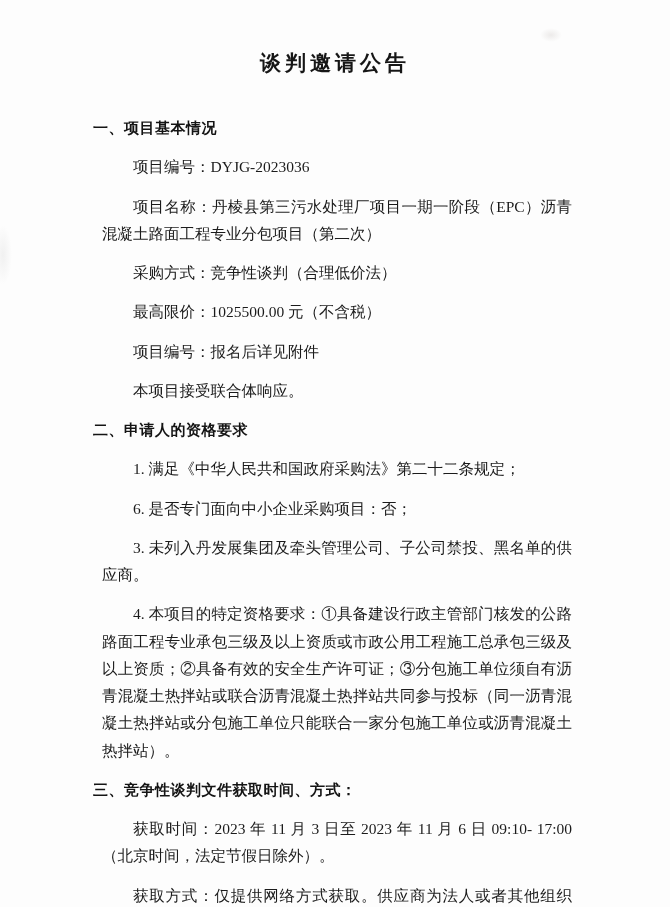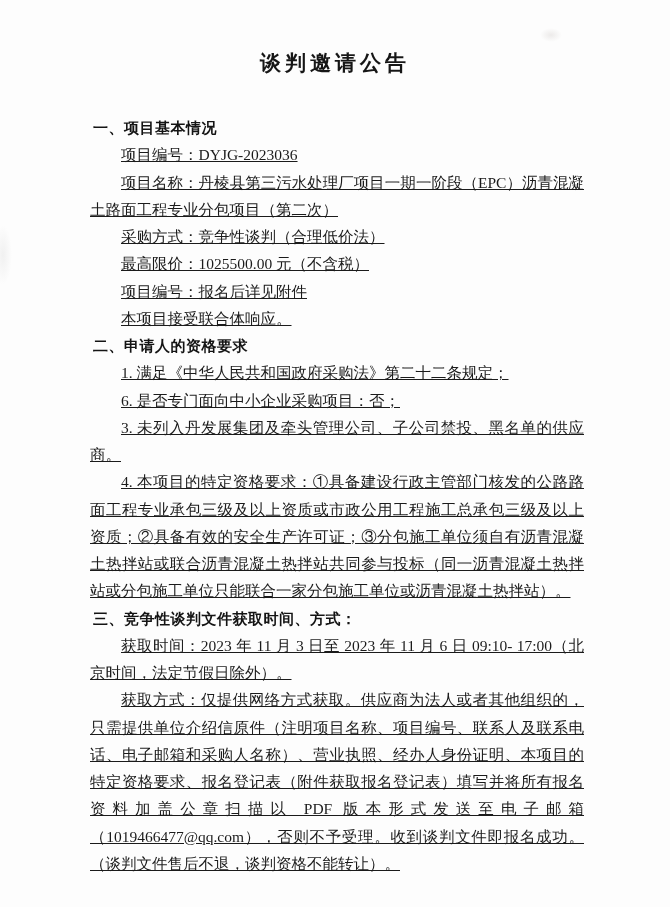--- a/index.html
+++ b/index.html
@@ -46,23 +46,22 @@
   }
   .sec-heading {
     font-family: "Liberation Sans", "DejaVu Sans", sans-serif;
     font-weight: bold;
     font-size: 15px;
     padding-left: 3px;
     letter-spacing: 0.5px;
     color: #141414;
   }
   .content p {
-    margin: 0;
+    margin: 12px;
     text-indent: 2em;
-    text-decoration: underline;
   }
 </style>
 </head>
 <body>
 
 <div class="page">
   <div class="smudge smudge-1"></div>
   <div class="smudge smudge-2"></div>
 
   <div class="doc-title">谈判邀请公告</div>

